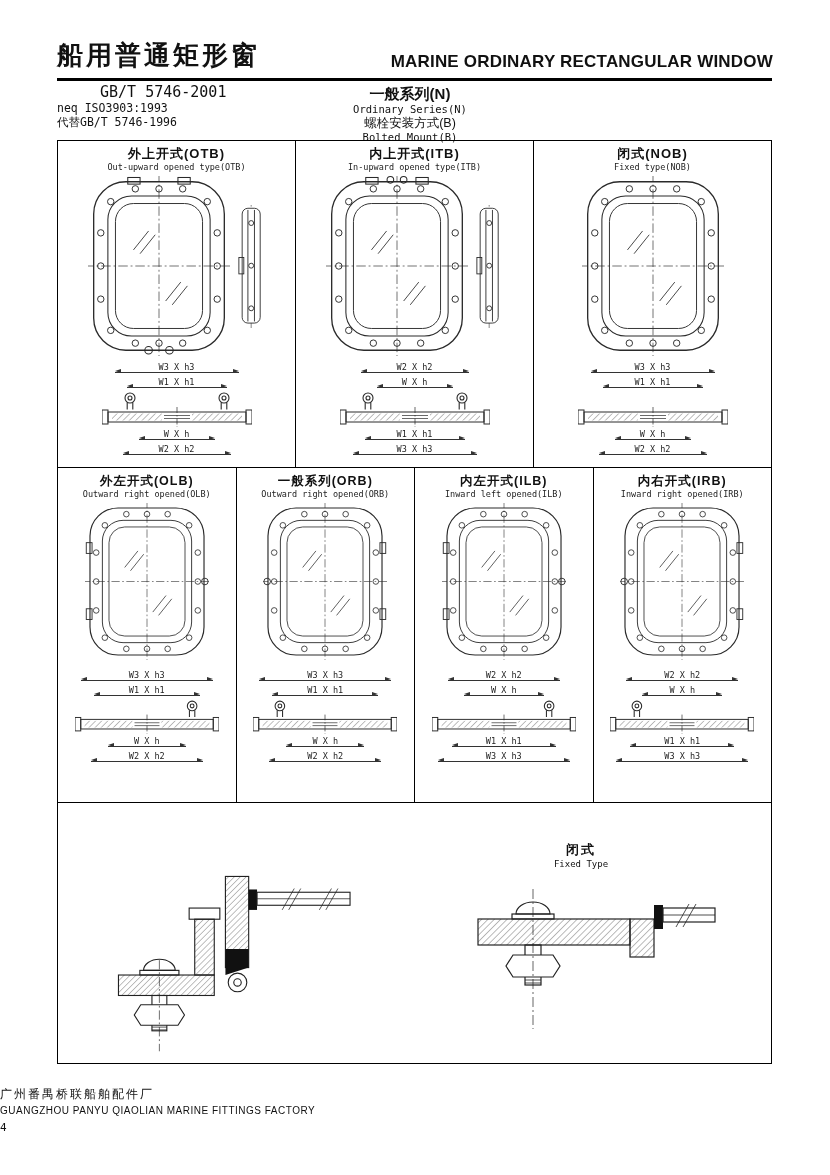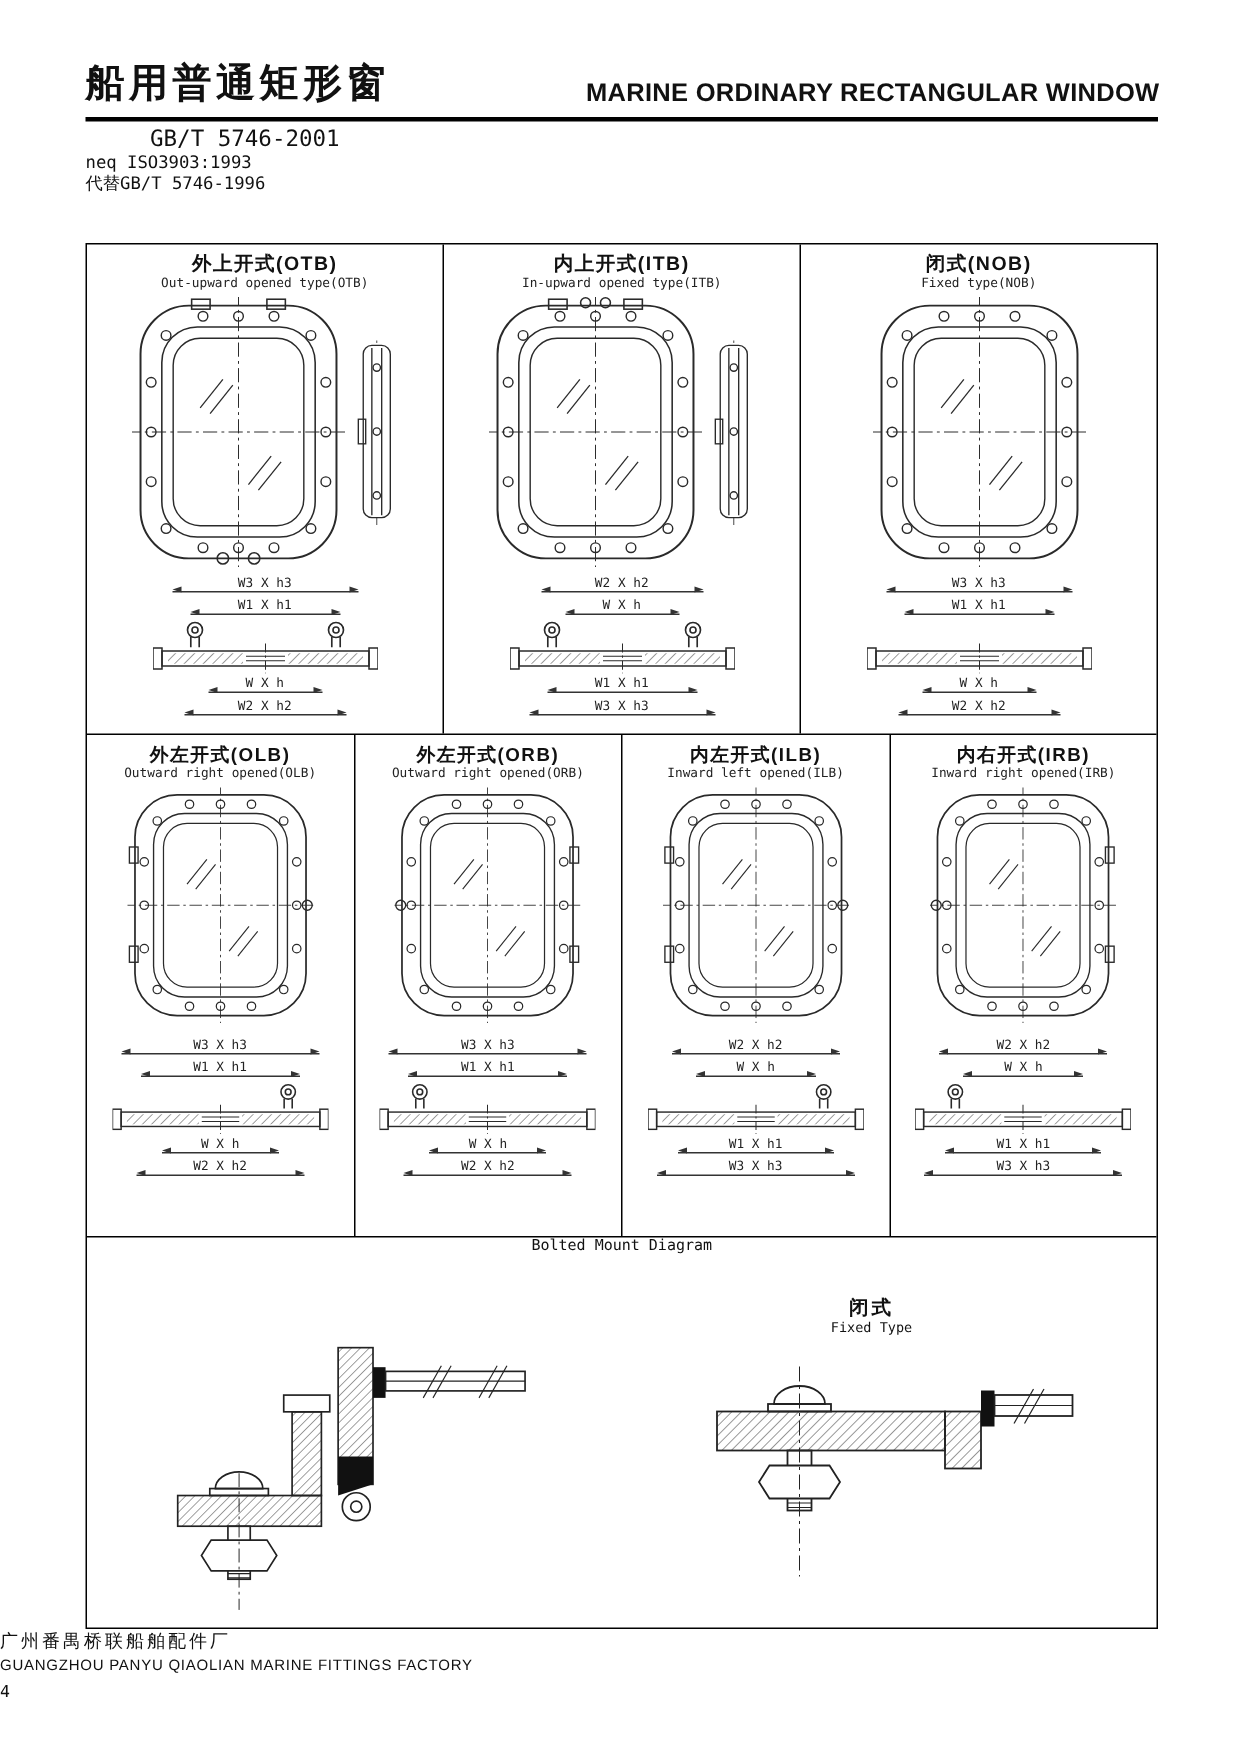--- a/index.html
+++ b/index.html
@@ -12,21 +12,21 @@
   .std{position:absolute;left:57px;top:84px;font-family:"DejaVu Sans Mono",monospace;}
   .std .s1{font-size:15px;line-height:17px;margin-left:43px;}
   .std .s2{font-size:11.5px;line-height:14px;}
   .std .s3{font-size:11.5px;line-height:14px;}
   .series{position:absolute;left:290px;top:85px;width:240px;text-align:center;}
   .series .g1{font-size:15px;line-height:18px;font-weight:600;}
   .series .g2{font-size:10.5px;line-height:13px;font-family:"DejaVu Sans Mono",monospace;}
   .series .g3{font-size:12.5px;line-height:15px;}
   .series .g4{font-size:10.5px;line-height:13px;font-family:"DejaVu Sans Mono",monospace;}
   
-  .sheet{position:absolute;left:57px;top:162px;width:713px;border:1.6px solid #000;}
+  .sheet{position:absolute;left:57px;top:140px;width:713px;border:1.6px solid #000;}
   .row{display:flex;border-bottom:1.6px solid #000;}
   .row1{height:326px;}
   .row2{height:334px;}
   .cell{flex:1;border-right:1.6px solid #000;box-sizing:border-box;overflow:hidden;
         padding-top:5px;text-align:center;}
   .cell:last-child{border-right:none;}
   .ct-zh{font-size:13px;line-height:16px;font-weight:600;letter-spacing:1px;}
   .row2 .ct-zh{font-size:12.5px;}
   .ct-en{font-size:8.5px;line-height:11px;font-family:"DejaVu Sans Mono",monospace;color:#222;}
   .draw-row{display:flex;justify-content:center;align-items:center;margin-top:3px;}
@@ -143,20 +143,26 @@
   <div class="t-zh">船用普通矩形窗</div>
   <div class="t-en">MARINE ORDINARY RECTANGULAR WINDOW</div>
   <div class="rule"></div>
 
   <div class="std">
     <div class="s1">GB/T 5746-2001</div>
     <div class="s2">neq ISO3903:1993</div>
     <div class="s3">代替GB/T 5746-1996</div>
   </div>
 
+  <div class="series">
+    <div class="g1">一般系列(N)</div>
+    <div class="g2">Ordinary Series(N)</div>
+    <div class="g3">螺栓安装方式(B)</div>
+    <div class="g4">Bolted Mount(B)</div>
+  </div>
 
   <div class="sheet">
 
     <div class="row row1">
 
       <div class="cell">
         <div class="ct-zh">外上开式(OTB)</div>
         <div class="ct-en">Out-upward opened type(OTB)</div>
         <div class="draw-row">
           <svg class="front" viewBox="0 0 150 190">
@@ -305,21 +311,21 @@
               <span class="dim-text">W X h</span>
             </div>
           <div class="dim" style="width:112px">
               <i class="ln"></i>
               <span class="dim-text">W2 X h2</span>
             </div>
         </div>
       </div>
 
       <div class="cell">
-        <div class="ct-zh">外左开式(ORB)</div>
+        <div class="ct-zh">一般系列(ORB)</div>
         <div class="ct-en">Outward right opened(ORB)</div>
         <div class="draw-row">
           <svg class="front" viewBox="0 0 150 190">
             <use href="#winfront"></use>
             <g class="ink">
               <rect x="141.5" y="48" width="7" height="13"></rect>
                 <rect x="141.5" y="128" width="7" height="13"></rect>
               <circle cx="5" cy="95" r="4"></circle>
             </g>
           </svg>
@@ -418,21 +424,20 @@
           <div class="dim" style="width:132px">
               <i class="ln"></i>
               <span class="dim-text">W3 X h3</span>
             </div>
         </div>
       </div>
 
     </div>
 
     <div class="bottom-sec">
-      <div class="bs-title-en">Bolted Mount Diagram</div>
 
       <div class="cap cap-fixed">
         <div class="cap-zh">闭式</div>
         <div class="cap-en">Fixed Type</div>
       </div>
 
       <svg class="fig fig-open" viewBox="0 0 270 200">
         <rect x="14" y="114" width="103" height="22" fill="url(#hatch)"></rect>
         <rect x="96" y="54" width="21" height="60" fill="url(#hatch)"></rect>
         <rect x="90" y="42" width="33" height="12"></rect>

